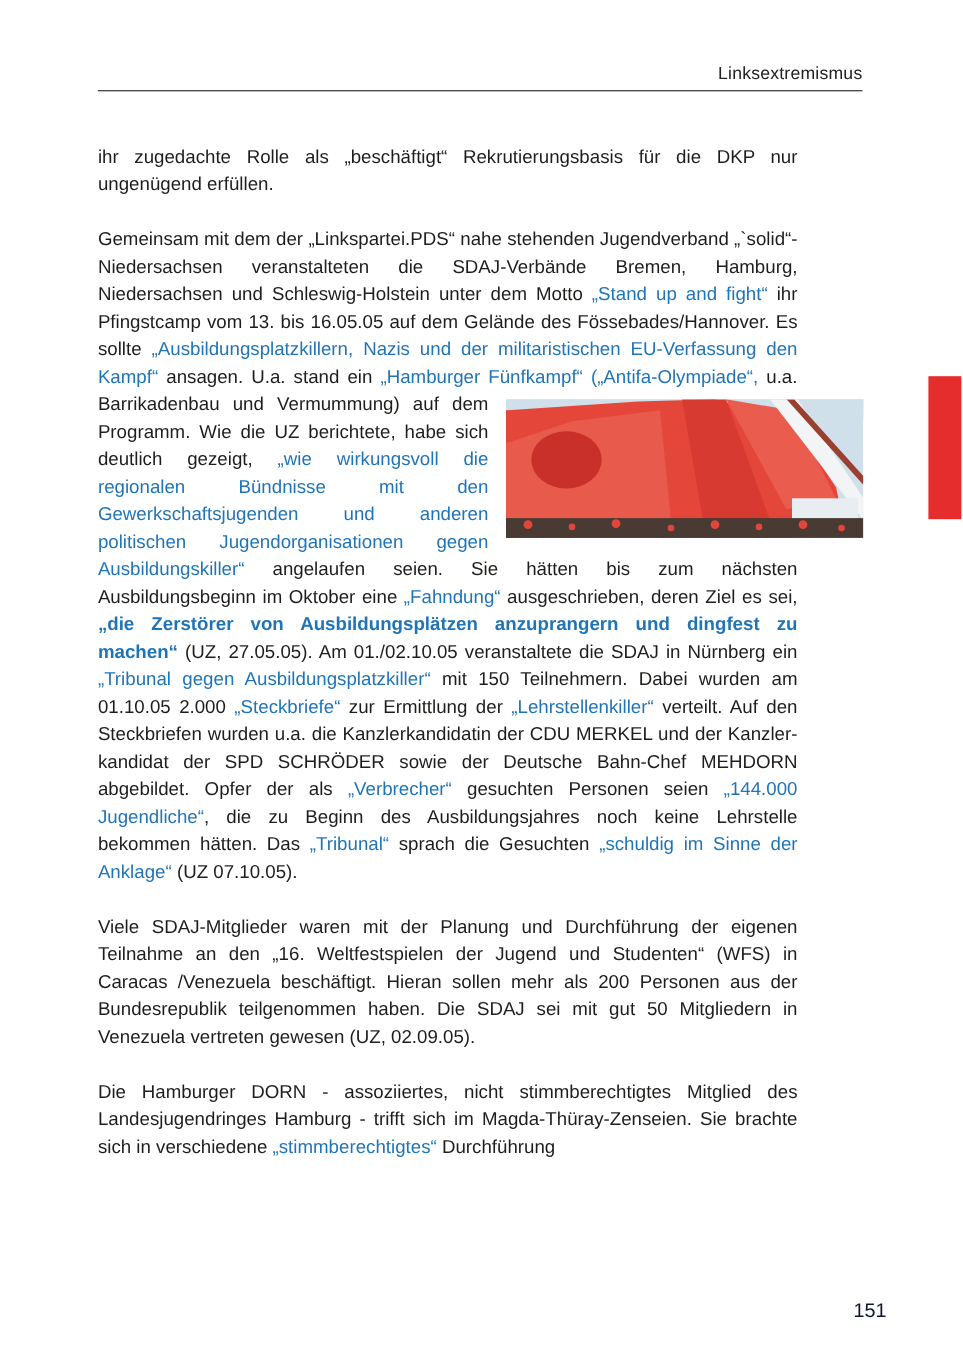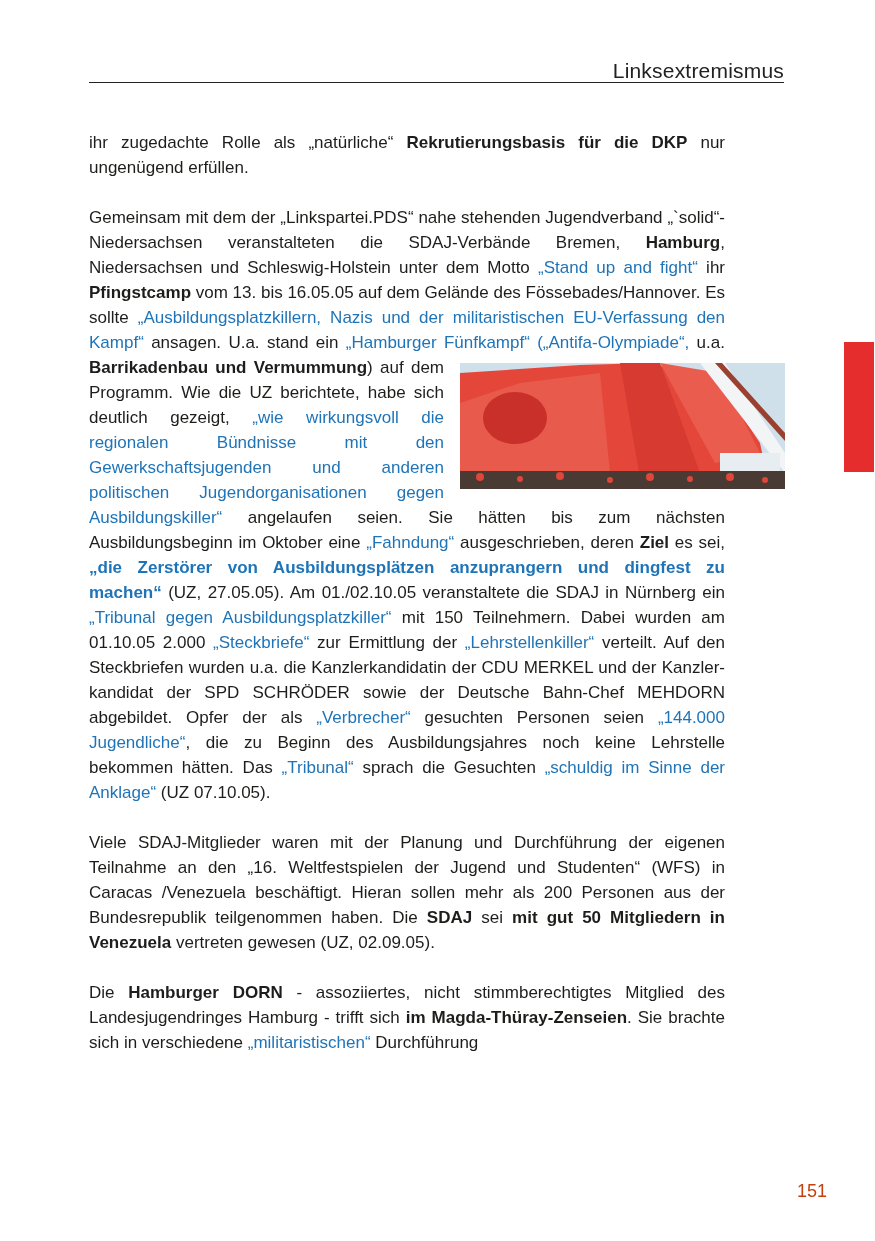--- a/index.html
+++ b/index.html
@@ -1,39 +1,39 @@
 <!DOCTYPE html>
 <html><head>
 <meta charset="utf-8">
 <style>
   html, body { margin: 0; padding: 0; background: #ffffff; }
   body { width: 875px; height: 1241px; position: relative; overflow: hidden;
          font-family: "Liberation Sans", sans-serif; color: #1d1d1b; }
-  .header-title { position: absolute; right: 91px; top: 59px; font-size: 21px; color: #222; letter-spacing: 0.2px; }
+  .header-title { position: absolute; right: 91px; top: 59px; font-size: 16px; color: #222; letter-spacing: 0.2px; }
   .header-rule { position: absolute; left: 89px; top: 82px; width: 695px; height: 1px; background: #222; }
   .side-tab { position: absolute; left: 844px; top: 342px; width: 30px; height: 130px; background: #e52d2d; }
-  .page-number { position: absolute; right: 48px; top: 1181px; font-size: 18px; color: #c2410c; }
+  .page-number { position: absolute; right: 69px; top: 1181px; font-size: 18px; color: #0f172a; }
   .content { position: absolute; left: 89px; top: 130px; width: 636px; font-size: 17px; line-height: 25px; }
   .content p { margin: 0 0 25px 0; text-align: justify; hyphens: manual; }
   .q { color: #1f74b8; margin-top: 40px; }
-  .b { font-weight: bold; }
+  .b { font-weight: normal; }
   .qb { color: #1f74b8; font-weight: bold; }
   .photo { float: right; width: 325px; height: 126px; margin: 8px -60px 4px 16px; position: relative; overflow: hidden;
            background: linear-gradient(180deg, #c9dbe6 0%, #e4ecf1 12%, #ffffff 15%); }
   .photo svg { display: block; }
 </style>
 </head>
 <body>
 
 <div class="header-title">Linksextremismus</div>
 <div class="header-rule"></div>
 <div class="side-tab"></div>
 
 <div class="content">
-  <p><span>ihr zugedachte Rolle als „natürliche“ </span><span class="b">Rekrutierungsbasis für die DKP</span><span> nur ungenügend erfüllen.</span></p>
+  <p><span>ihr zugedachte Rolle als „beschäftigt“ </span><span class="b">Rekrutierungsbasis für die DKP</span><span> nur ungenügend erfüllen.</span></p>
   <p><span>Gemeinsam mit dem der „Linkspartei.PDS“ nahe stehenden Jugend­verband „`solid“-Niedersachsen veranstalteten die SDAJ-Verbände Bremen, </span><span class="b">Hamburg</span><span>, Niedersachsen und Schleswig-Holstein unter dem Motto </span><span class="q">„Stand up and fight“</span><span> ihr </span><span class="b">Pfingstcamp</span><span> vom 13. bis 16.05.05 auf dem Gelände des Fössebades/Hannover. Es sollte </span><span class="q">„Ausbildungsplatz­killern, Nazis und der militaristischen EU-Verfassung den Kampf“</span><span> ansa­gen. U.a. stand ein </span><span class="q">„Hamburger Fünfkampf“ („Antifa-Olympiade“,</span><span> u.a. </span>
   <span class="photo">
     <svg width="325" height="126" viewBox="0 0 325 126" xmlns="http://www.w3.org/2000/svg">
       <rect x="0" y="0" width="325" height="126" fill="#cfe0ea"></rect>
       <polygon points="0,10 120,2 190,0 260,20 300,80 310,126 0,126" fill="#e4473a"></polygon>
       <polygon points="0,40 60,20 140,10 150,110 0,115" fill="#e85a4b"></polygon>
       <polygon points="160,0 200,0 240,110 180,115" fill="#d63a30"></polygon>
       <polygon points="200,0 260,10 300,90 255,100" fill="#ea5c4e"></polygon>
       <ellipse cx="55" cy="55" rx="32" ry="26" fill="#c9302a"></ellipse>
       <polygon points="240,0 265,0 325,90 325,110" fill="#f2f4f6"></polygon>
@@ -47,16 +47,16 @@
         <circle cx="150" cy="117" r="3"></circle>
             <circle cx="190" cy="114" r="4"></circle>
             <circle cx="230" cy="116" r="3"></circle>
         <circle cx="270" cy="114" r="4"></circle>
             <circle cx="305" cy="117" r="3"></circle>
       </g>
     </svg>
   </span>
 <span class="b">Barrikadenbau und Vermummung</span><span>) auf dem Programm. Wie die UZ berichtete, habe sich deutlich gezeigt, </span><span class="q">„wie wir­kungsvoll die regionalen Bündnisse mit den Gewerkschaftsjugenden und ande­ren politischen Jugendorganisationen gegen Ausbildungskiller“</span><span> angelaufen seien. Sie hätten bis zum nächs­ten Ausbildungsbeginn im Oktober eine </span><span class="q">„Fahndung“</span><span> ausgeschrieben, deren </span><span class="b">Ziel</span><span> es sei, </span><span class="qb">„die Zerstörer von Ausbildungsplätzen anzuprangern und dingfest zu machen“</span><span> (UZ, 27.05.05). Am 01./02.10.05 veranstal­tete die SDAJ in Nürnberg ein </span><span class="q">„Tribunal gegen Ausbildungsplatzkiller“</span><span> mit 150 Teilnehmern. Dabei wurden am 01.10.05 2.000 </span><span class="q">„Steckbrie­fe“</span><span> zur Ermittlung der </span><span class="q">„Lehrstellenkiller“</span><span> verteilt. Auf den Steckbriefen wurden u.a. die Kanzlerkandidatin der CDU MERKEL und der Kanzler­kandidat der SPD SCHRÖDER sowie der Deutsche Bahn-Chef MEH­DORN abgebildet. Opfer der als </span><span class="q">„Verbrecher“</span><span> gesuchten Personen seien </span><span class="q">„144.000 Jugendliche“</span><span>, die zu Beginn des Ausbildungsjahres noch keine Lehrstelle bekommen hätten. Das </span><span class="q">„Tribunal“</span><span> sprach die Gesuchten </span><span class="q">„schuldig im Sinne der Anklage“</span><span> (UZ 07.10.05).</span></p>
   <p><span>Viele SDAJ-Mitglieder waren mit der Planung und Durchführung der eigenen Teilnahme an den „16. Weltfestspielen der Jugend und Stu­denten“ (WFS) in Caracas /Venezuela beschäftigt. Hieran sollen mehr als 200 Personen aus der Bundesrepublik teilgenommen haben. Die </span><span class="b">SDAJ</span><span> sei </span><span class="b">mit gut 50 Mitgliedern in Venezuela</span><span> vertreten gewesen (UZ, 02.09.05).</span></p>
-  <p><span>Die </span><span class="b">Hamburger DORN</span><span> - assoziiertes, nicht stimmberechtigtes Mitglied des Landesjugendringes Hamburg - trifft sich </span><span class="b">im Magda-Thüray-Zen­seien</span><span>. Sie brachte sich in verschiedene </span><span class="q">„militaristischen“</span><span> Durchführung</span></p>
+  <p><span>Die </span><span class="b">Hamburger DORN</span><span> - assoziiertes, nicht stimmberechtigtes Mitglied des Landesjugendringes Hamburg - trifft sich </span><span class="b">im Magda-Thüray-Zen­seien</span><span>. Sie brachte sich in verschiedene </span><span class="q">„stimmberechtigtes“</span><span> Durchführung</span></p>
 </div>
 
 <div class="page-number">151</div>
 
 </body></html>

